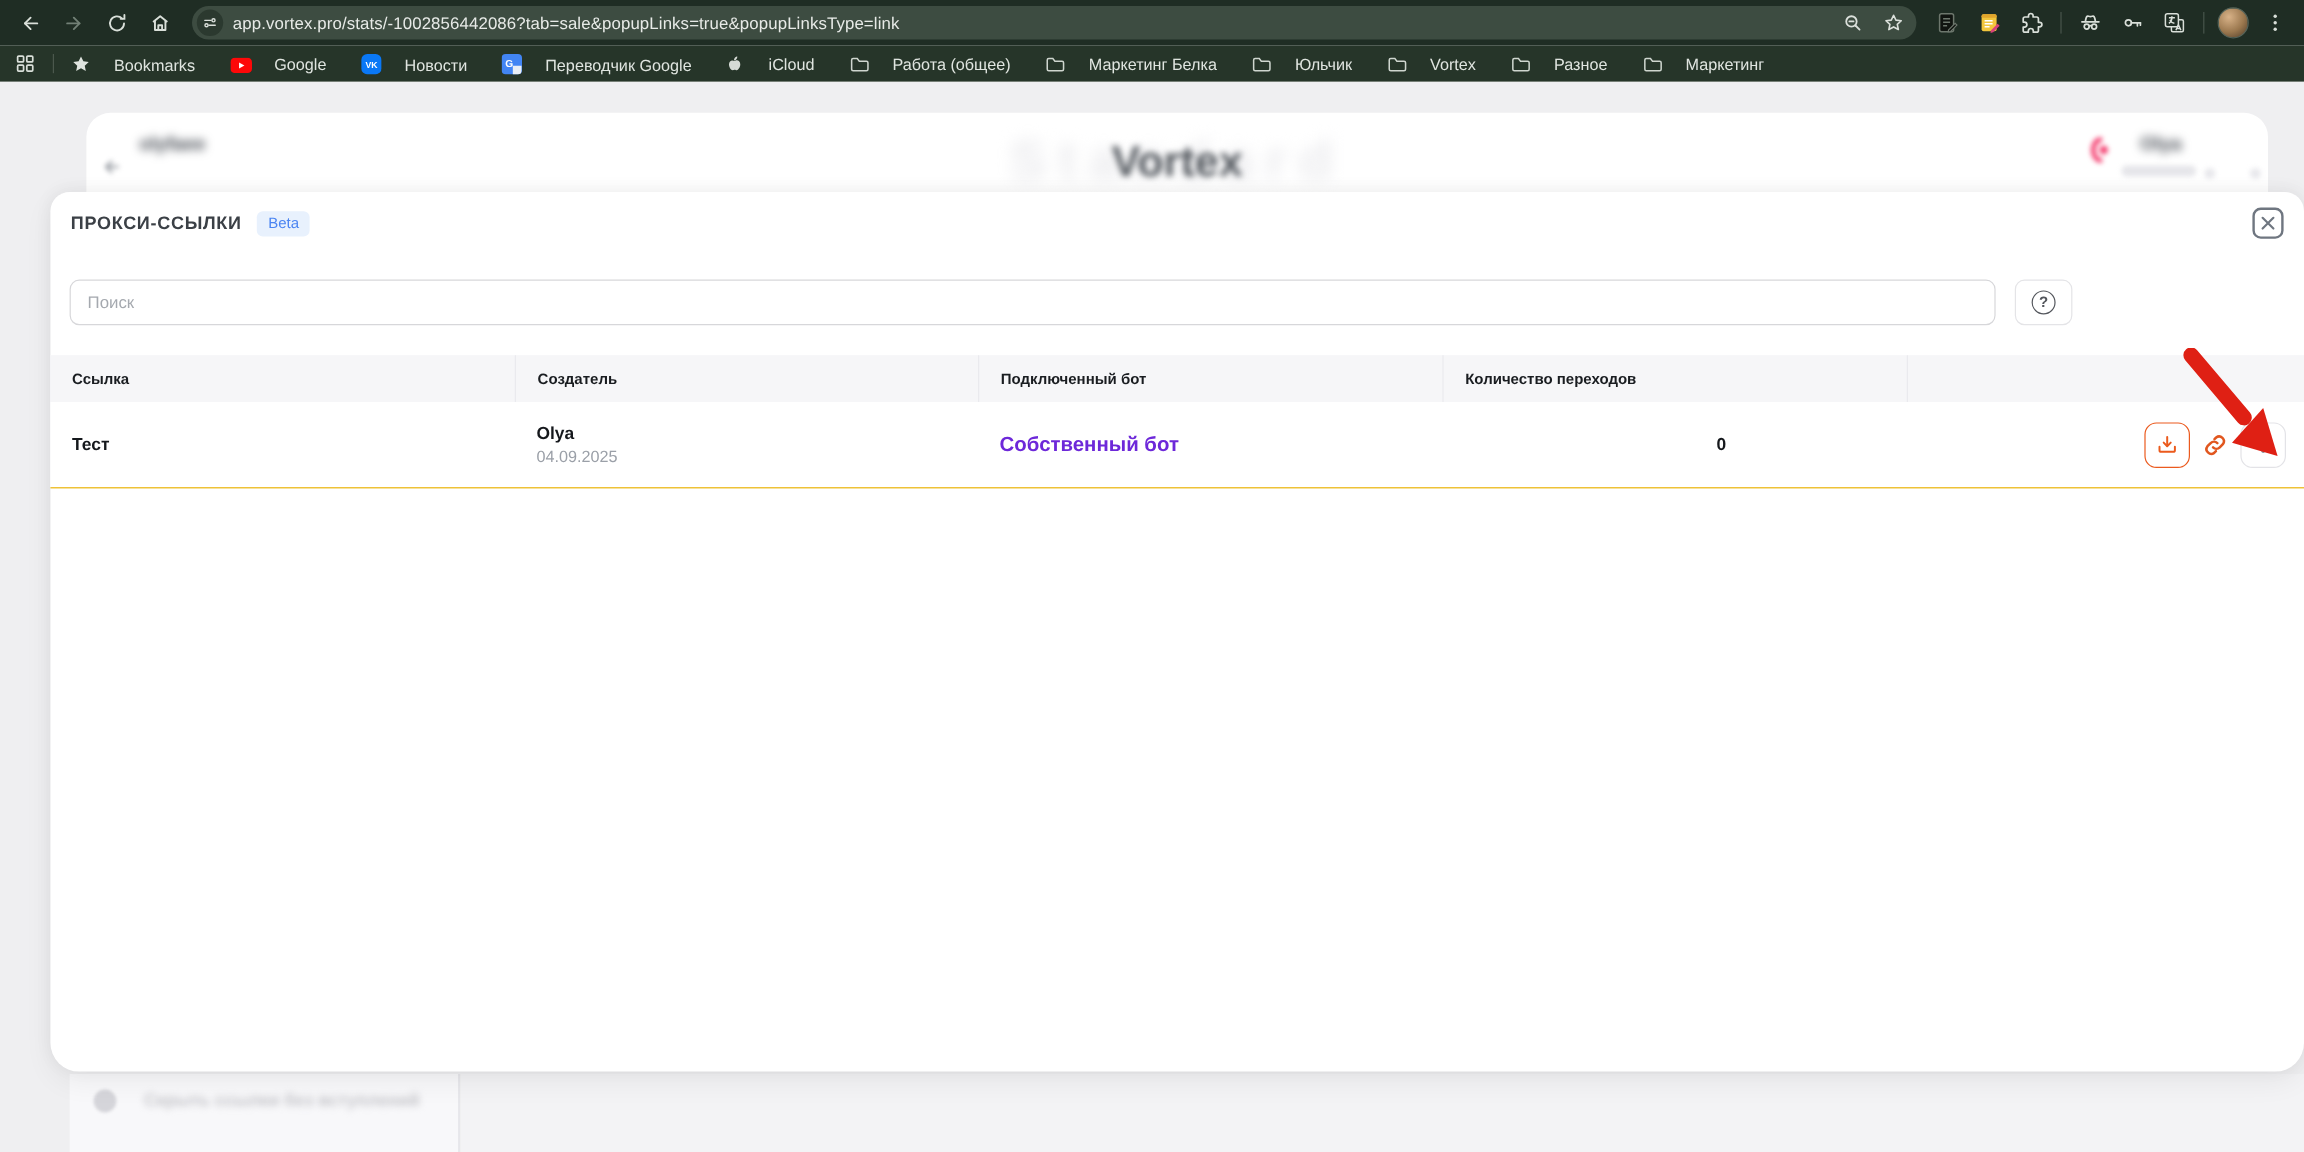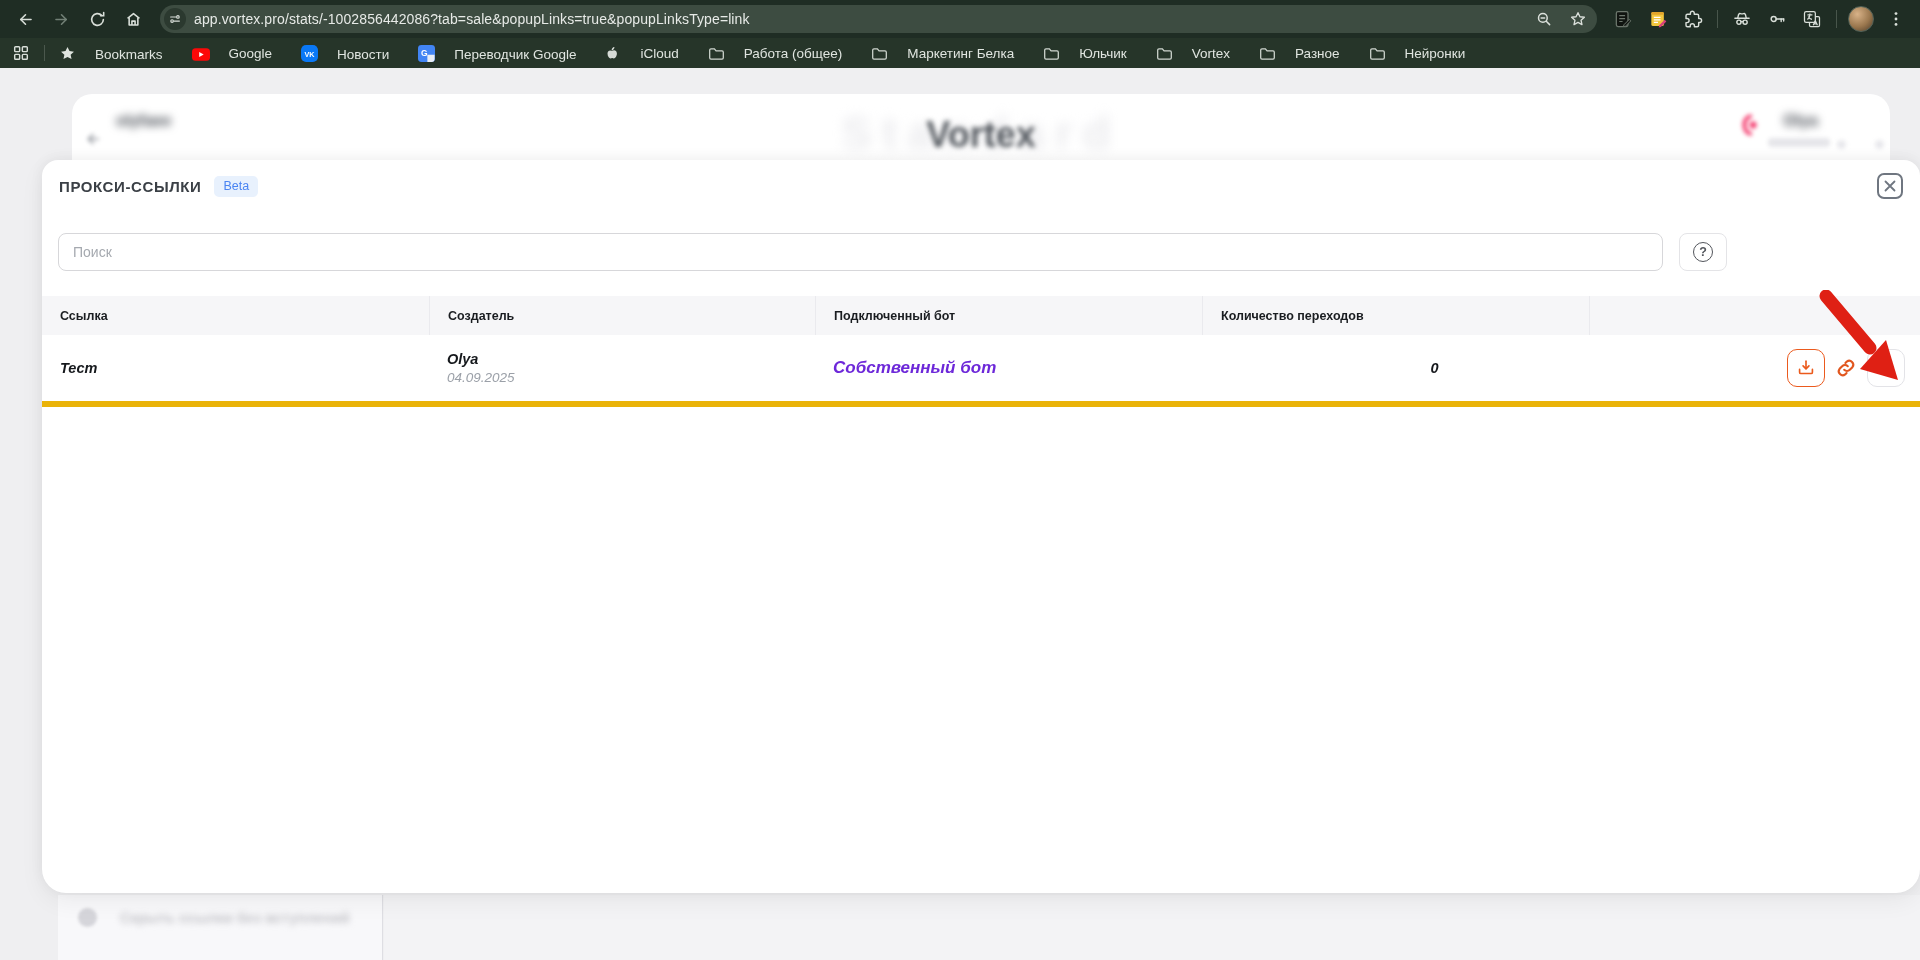--- a/index.html
+++ b/index.html
@@ -156,21 +156,21 @@
   }
   .th {
     display:flex; align-items:center; padding-left:18px;
     font-size:12.5px; font-weight:700; color:#1a1d21;
     border-left:1px solid #eaeaee; height:100%;
   }
   .th:first-child { border-left:none; }
   .trow {
     position:absolute; left:0; right:0; top:175px; height:72px;
     display:grid; grid-template-columns:387px 386px 387px 387px 1fr;
-    align-items:center; border-bottom:6px solid #eab308; background:#fff;font-style:italic;
+    align-items:center; border-bottom:1px solid #eab308; background:#fff;
   }
   .td { padding-left:18px; }
   .td-link { font-size:14.5px; font-weight:600; color:#15181c; }
   .cr-name { font-size:14.5px; font-weight:700; color:#15181c; }
   .cr-date { font-size:13.5px; color:#9ba0a8; margin-top:3px; }
   .td-bot { font-size:17px; font-weight:700; color:#6d28d9; }
   .td-count { font-size:14.5px; font-weight:700; color:#15181c; text-align:center; padding-left:78px; }
   .td-actions { display:flex; justify-content:flex-end; align-items:center; gap:7px; padding-right:15px; }
   .act-dl {
     width:38px; height:38px; border:1px solid #eb5a1e; border-radius:10px;
@@ -402,21 +402,21 @@
           </svg>
         </span>
       <span>Разное</span>
     </div>
     <div class="bm">
       <span class="ic folder-c">
           <svg width="17" height="15" viewBox="0 0 20 17" fill="none" stroke="currentColor" stroke-width="1.5">
             <path d="M2 4.5A1.5 1.5 0 0 1 3.5 3h4l2 2.5h7A1.5 1.5 0 0 1 18 7v6.5a1.5 1.5 0 0 1-1.5 1.5h-13A1.5 1.5 0 0 1 2 13.5z"></path>
           </svg>
         </span>
-      <span>Нейронки</span>
+      <span>Маркетинг</span>
     </div>
   </div>
 
   <div class="page">
 
     <div class="bg-card">
       <span class="bg-back">
         <svg viewBox="0 0 24 24" fill="none" stroke="currentColor" stroke-width="2.2" stroke-linecap="round" stroke-linejoin="round">
             <path d="M19 12H6"></path>
             <path d="M12 6l-6 6 6 6"></path>

